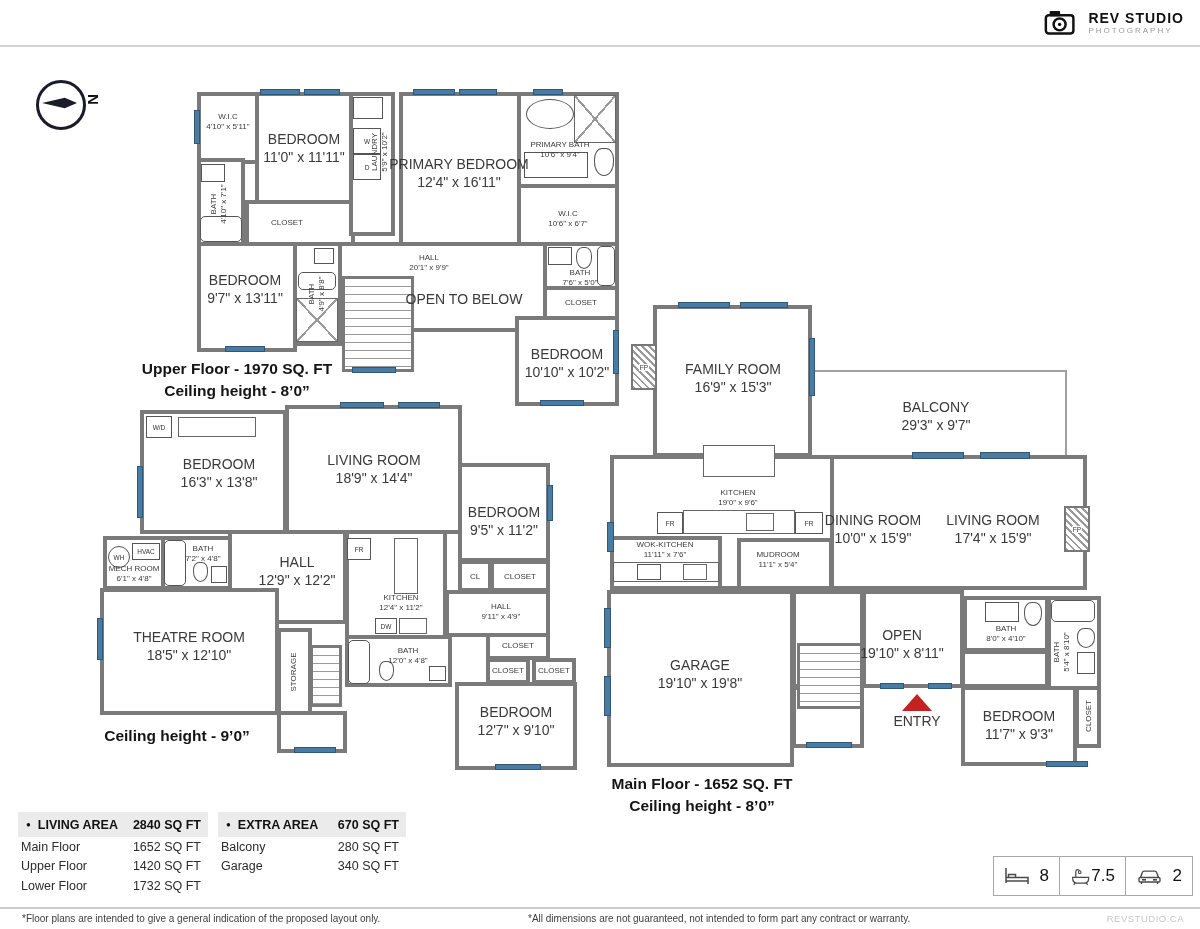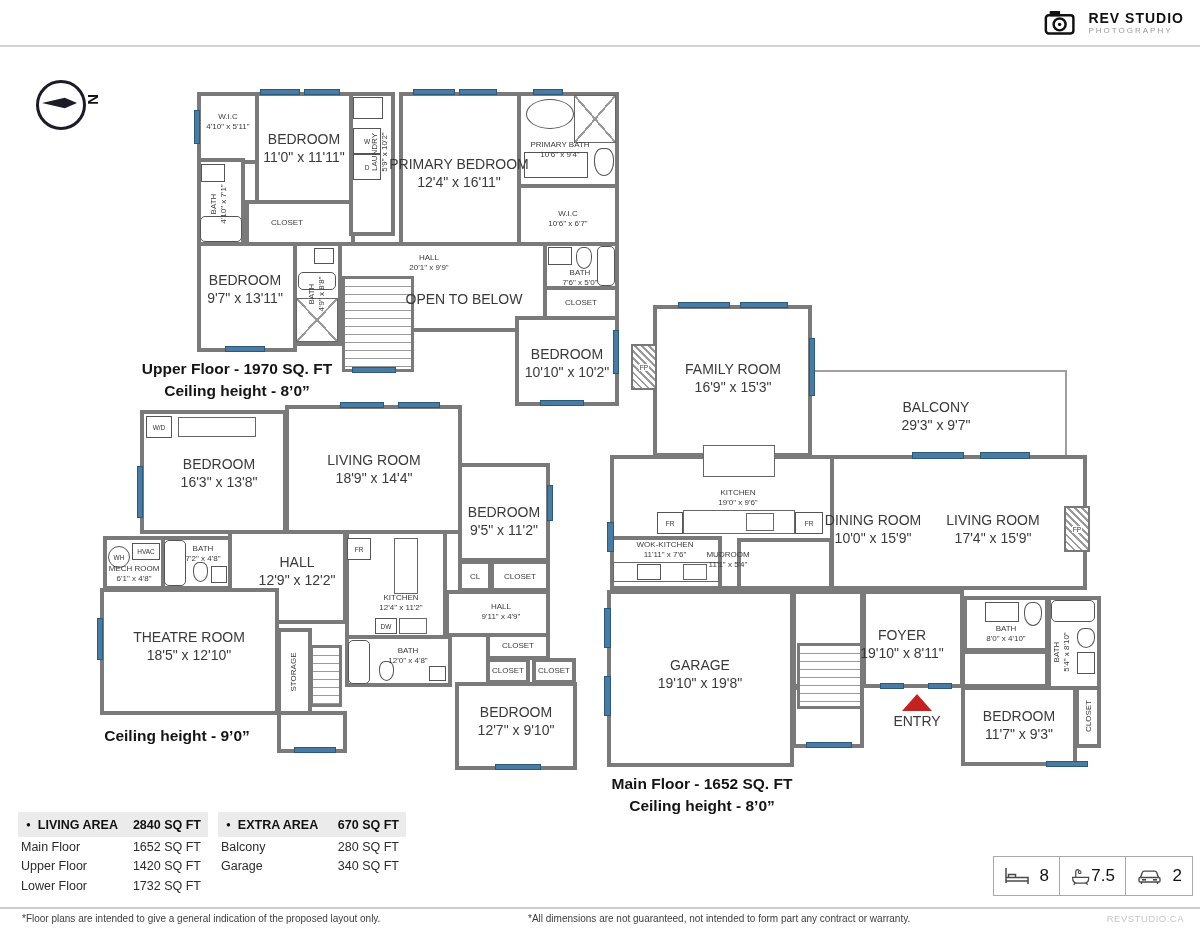--- a/index.html
+++ b/index.html
@@ -379,34 +379,34 @@
       <span class="dm">29'3" x 9'7"</span>
     </div>
   <div class="lab" style="left:738px;top:498px">
       <span class="nm">KITCHEN</span>
       <span class="dm">19'0" x 9'6"</span>
     </div>
   <div class="lab" style="left:665px;top:550px">
       <span class="nm">WOK-KITCHEN</span>
       <span class="dm">11'11" x 7'6"</span>
     </div>
-  <div class="lab" style="left:728px;top:560px">
+  <div class="lab" style="left:778px;top:560px">
       <span class="nm">MUDROOM</span>
       <span class="dm">11'1" x 5'4"</span>
     </div>
   <div class="lab big" style="left:873px;top:529px">
       <span class="nm">DINING ROOM</span>
       <span class="dm">10'0" x 15'9"</span>
     </div>
   <div class="lab big" style="left:993px;top:529px">
       <span class="nm">LIVING ROOM</span>
       <span class="dm">17'4" x 15'9"</span>
     </div>
   <div class="lab big" style="left:902px;top:644px">
-      <span class="nm">FOYER</span>
+      <span class="nm">OPEN</span>
       <span class="dm">19'10" x 8'11"</span>
     </div>
   <div class="lab big" style="left:700px;top:674px">
       <span class="nm">GARAGE</span>
       <span class="dm">19'10" x 19'8"</span>
     </div>
   <div class="lab" style="left:1006px;top:634px">
       <span class="nm">BATH</span>
       <span class="dm">8'0" x 4'10"</span>
     </div>

